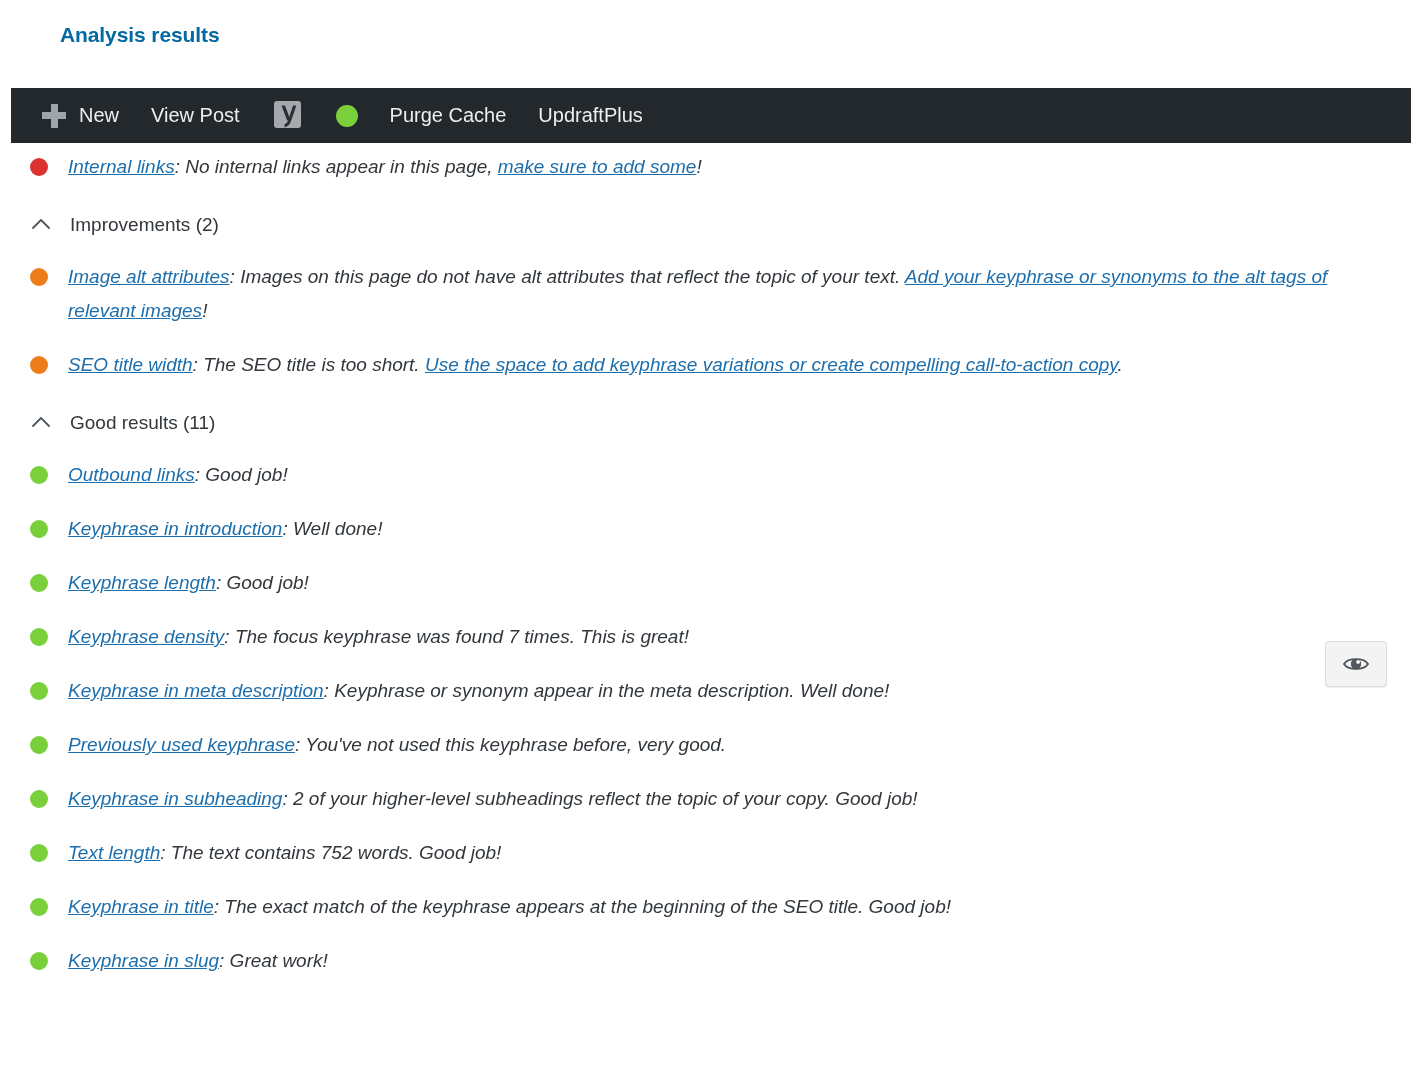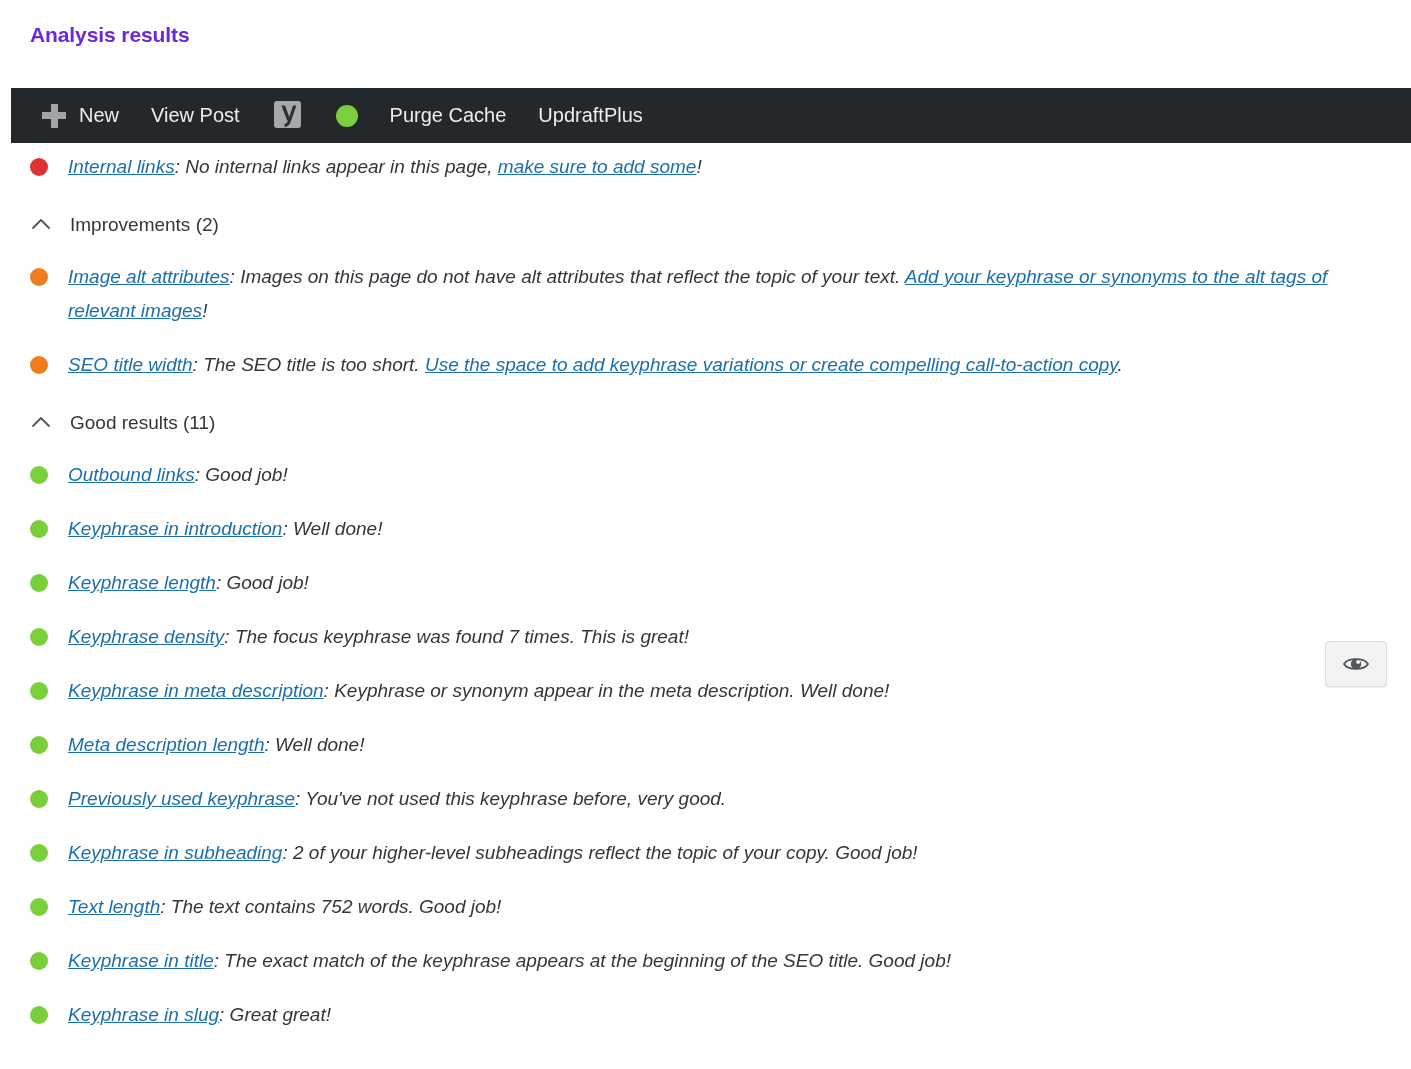--- a/index.html
+++ b/index.html
@@ -13,24 +13,25 @@
     font-family: "Liberation Sans", sans-serif;
     color: #32373c;
     overflow: hidden;
     position: relative;
   }
 
   
   .page-title {
     font-size: 21px;
     font-weight: bold;
-    color: #6d28d9;
+    color: #0369a1;
     padding: 22px 0 0 30px;
     letter-spacing: -0.1px;
     line-height: 1.2;
+    margin-left: 30px;
   }
 
   
   .admin-bar {
     position: absolute;
     top: 88px;
     left: 11px;
     width: 1411px;
     height: 55px;
     background: #23282d;
@@ -266,41 +267,37 @@
       <div class="result-row tight">
         <span class="bullet good"></span>
         <span class="result-text"><span class="lnk">Keyphrase density</span><span>: The focus keyphrase was found 7 times. This is great!</span></span>
       </div>
       <div class="result-row tight">
         <span class="bullet good"></span>
         <span class="result-text"><span class="lnk">Keyphrase in meta description</span><span>: Keyphrase or synonym appear in the meta description. Well done!</span></span>
       </div>
       <div class="result-row tight">
         <span class="bullet good"></span>
-        <span class="result-text"><span class="lnk">Meta description length</span><span>: Well done!</span></span>
-      </div>
-      <div class="result-row tight">
-        <span class="bullet good"></span>
         <span class="result-text"><span class="lnk">Previously used keyphrase</span><span>: You've not used this keyphrase before, very good.</span></span>
       </div>
       <div class="result-row tight">
         <span class="bullet good"></span>
         <span class="result-text"><span class="lnk">Keyphrase in subheading</span><span>: 2 of your higher-level subheadings reflect the topic of your copy. Good job!</span></span>
       </div>
       <div class="result-row tight">
         <span class="bullet good"></span>
         <span class="result-text"><span class="lnk">Text length</span><span>: The text contains 752 words. Good job!</span></span>
       </div>
       <div class="result-row tight">
         <span class="bullet good"></span>
         <span class="result-text"><span class="lnk">Keyphrase in title</span><span>: The exact match of the keyphrase appears at the beginning of the SEO title. Good job!</span></span>
       </div>
       <div class="result-row tight">
         <span class="bullet good"></span>
-        <span class="result-text"><span class="lnk">Keyphrase in slug</span><span>: Great great!</span></span>
+        <span class="result-text"><span class="lnk">Keyphrase in slug</span><span>: Great work!</span></span>
       </div>
     </div>
 
 </div>
 
 <div class="eye-button">
   <svg width="30" height="30" viewBox="0 0 30 30">
     <path d="M3 15 C7 8.5, 23 8.5, 27 15 C23 21.5, 7 21.5, 3 15 Z" fill="none" stroke="#50575e" stroke-width="1.9"></path>
     <circle cx="15" cy="15" r="5.2" fill="#50575e"></circle>
     <circle cx="17.1" cy="12.9" r="1.9" fill="#ffffff"></circle>

